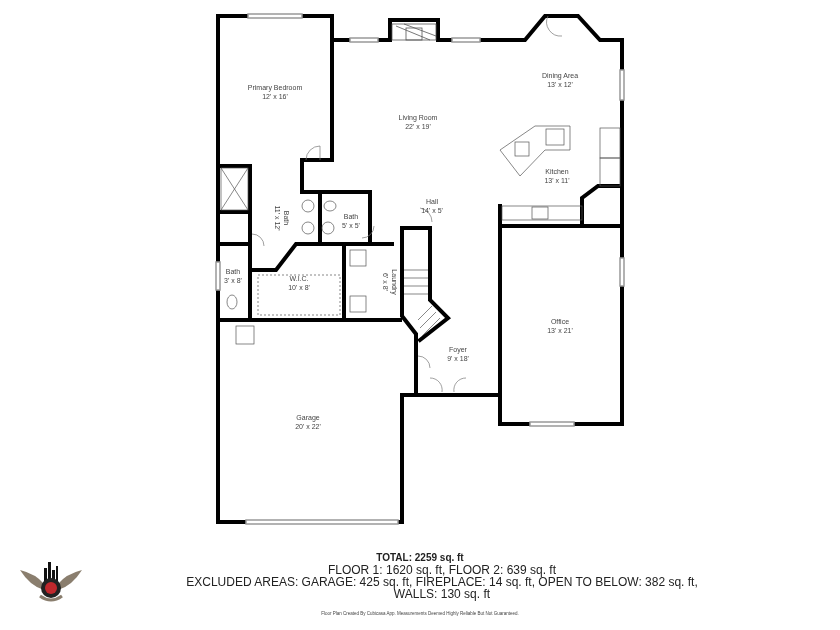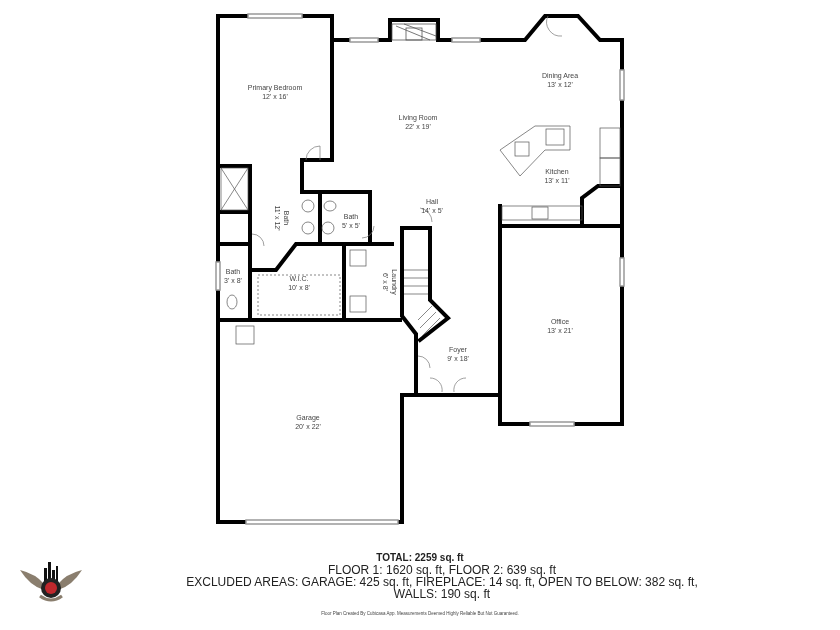--- a/index.html
+++ b/index.html
@@ -170,15 +170,15 @@
     <rect x="38" y="6" width="2" height="16" fill="#111"></rect>
   <circle cx="33" cy="28" r="10" fill="#222"></circle>
   <circle cx="33" cy="28" r="6" fill="#c0282d"></circle>
   <path d="M22 36 Q33 44 44 36" stroke="#8a7e6e" stroke-width="3" fill="none"></path>
 </svg>
 
 <div class="summary">
   <div class="total">TOTAL: 2259 sq. ft</div>
   <div class="line">FLOOR 1: 1620 sq. ft, FLOOR 2: 639 sq. ft</div>
   <div class="line">EXCLUDED AREAS: GARAGE: 425 sq. ft, FIREPLACE: 14 sq. ft, OPEN TO BELOW: 382 sq. ft,</div>
-  <div class="line">WALLS: 190 sq. ft</div>
+  <div class="line">WALLS: 130 sq. ft</div>
 </div>
 <div class="footer-note">Floor Plan Created By Cubicasa App. Measurements Deemed Highly Reliable But Not Guaranteed.</div>
 
 </body></html>

